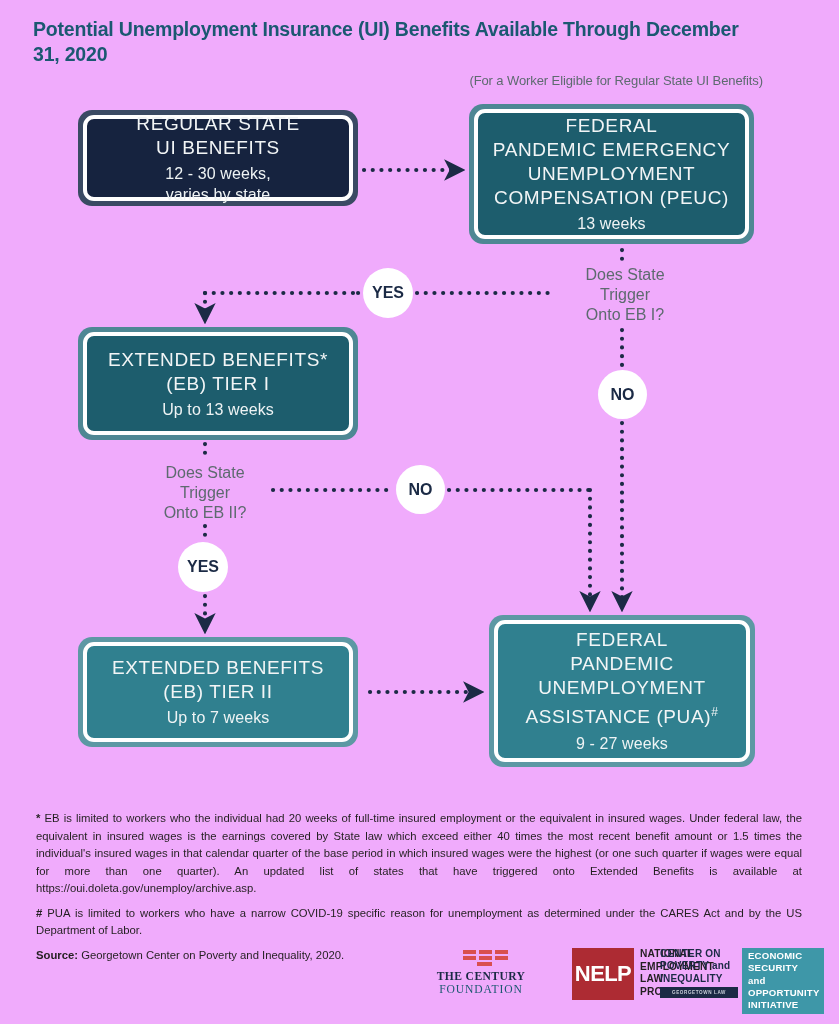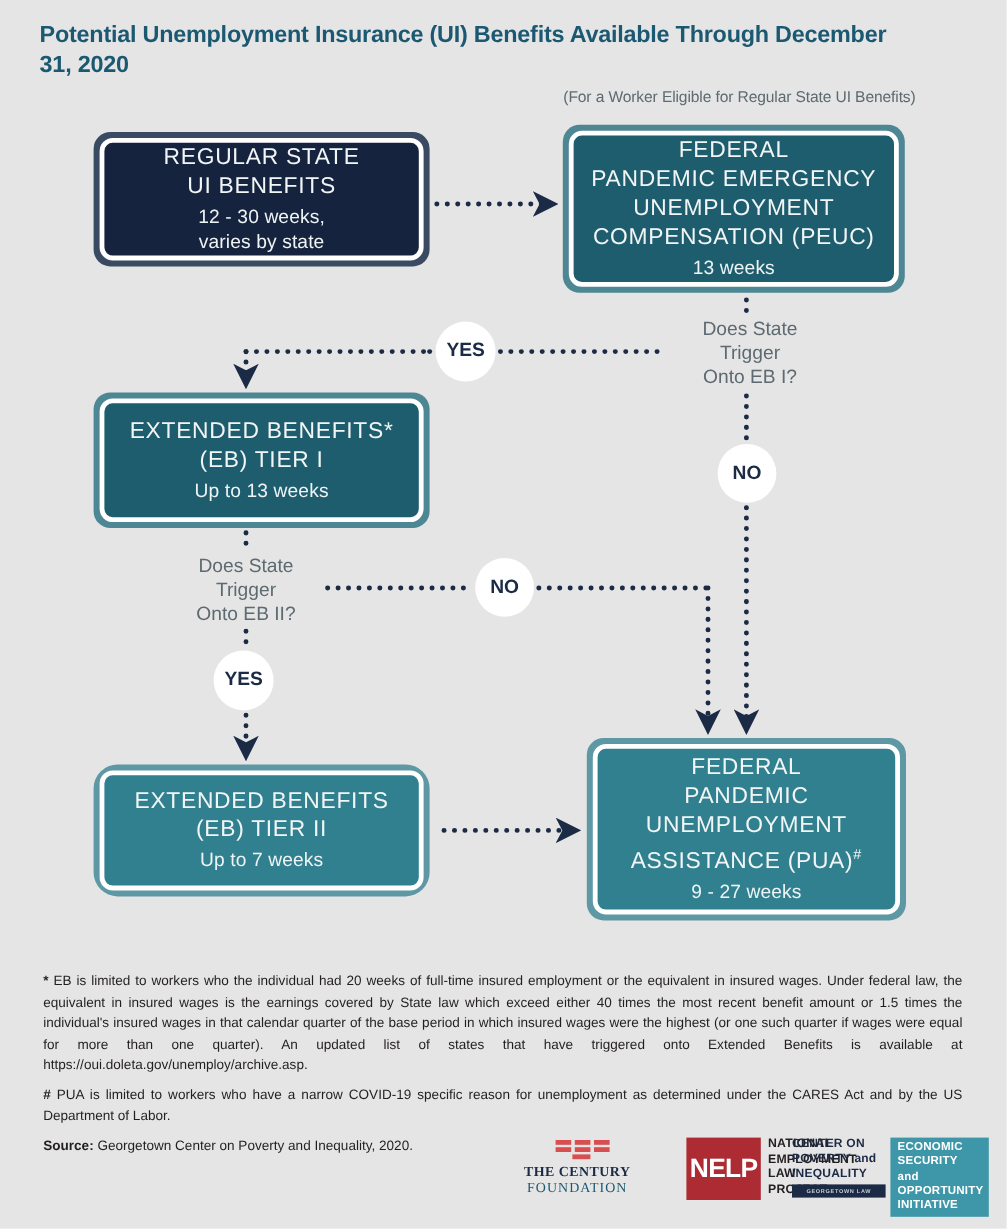--- a/index.html
+++ b/index.html
@@ -5,21 +5,21 @@
   * { box-sizing: border-box; margin: 0; padding: 0; }
   html, body {
     width: 839px; height: 1024px;
     background: #ffffff;
     font-family: "Liberation Sans", sans-serif;
     overflow: hidden;
   }
   #page {
     position: relative;
     width: 839px; height: 1024px;
-    background: #e5e5e5;
+    background: #f0abfc;
   }
 
   
   .title-block { position: absolute; left: 33px; top: 17px; width: 730px; }
   .title {
     font-size: 19.5px; font-weight: bold; color: #1b5871;
     line-height: 25px; letter-spacing: -0.2px;
   }
   .subtitle {
     font-size: 13px; color: #5d6a6f; line-height: 24px;
@@ -60,24 +60,24 @@
   .nd-sub {
     color: #eef3f4;
     font-size: 16px;
     line-height: 21px;
     margin-top: 3px;
     letter-spacing: 0.1px;
   }
   .nd-sup { font-size: 12px; vertical-align: super; }
 
   
-  #box-regular  { left: 78px;  top: 110px; width: 280px; height: 112px; }
+  #box-regular  { left: 78px;  top: 110px; width: 280px; height: 96px; }
   #box-peuc     { left: 469px; top: 104px; width: 285px; height: 140px; }
   #box-eb1      { left: 78px;  top: 327px; width: 280px; height: 113px; }
-  #box-eb2      { left: 78px;  top: 637px; width: 280px; height: 110px; border-radius: 20px; }
+  #box-eb2      { left: 78px;  top: 637px; width: 280px; height: 110px; }
   #box-pua      { left: 489px; top: 615px; width: 266px; height: 152px; }
 
   
   .circle {
     position: absolute;
     border: 4px solid #1b2a४5;
     border-color: #1b2a45;
     background: #ffffff;
     border-radius: 50%;
     display: flex; align-items: center; justify-content: center;

